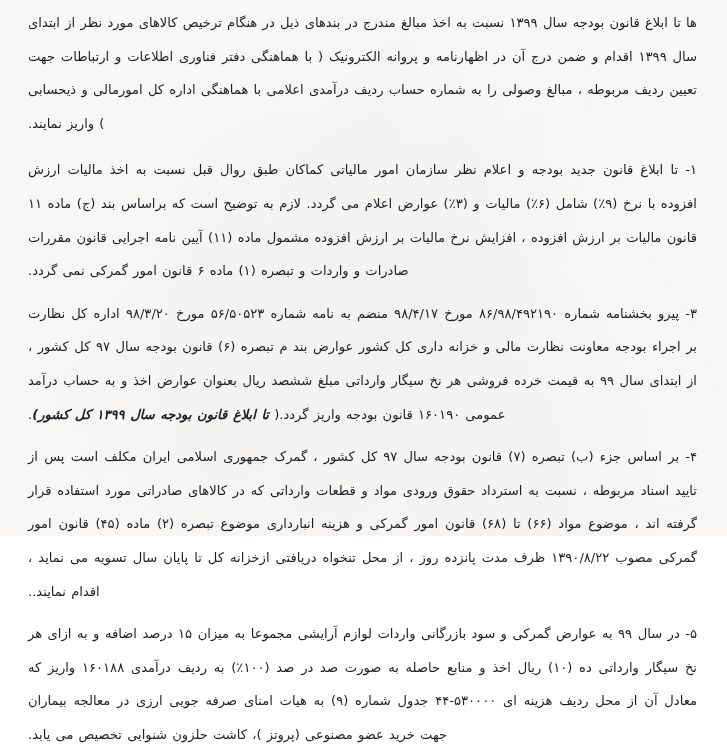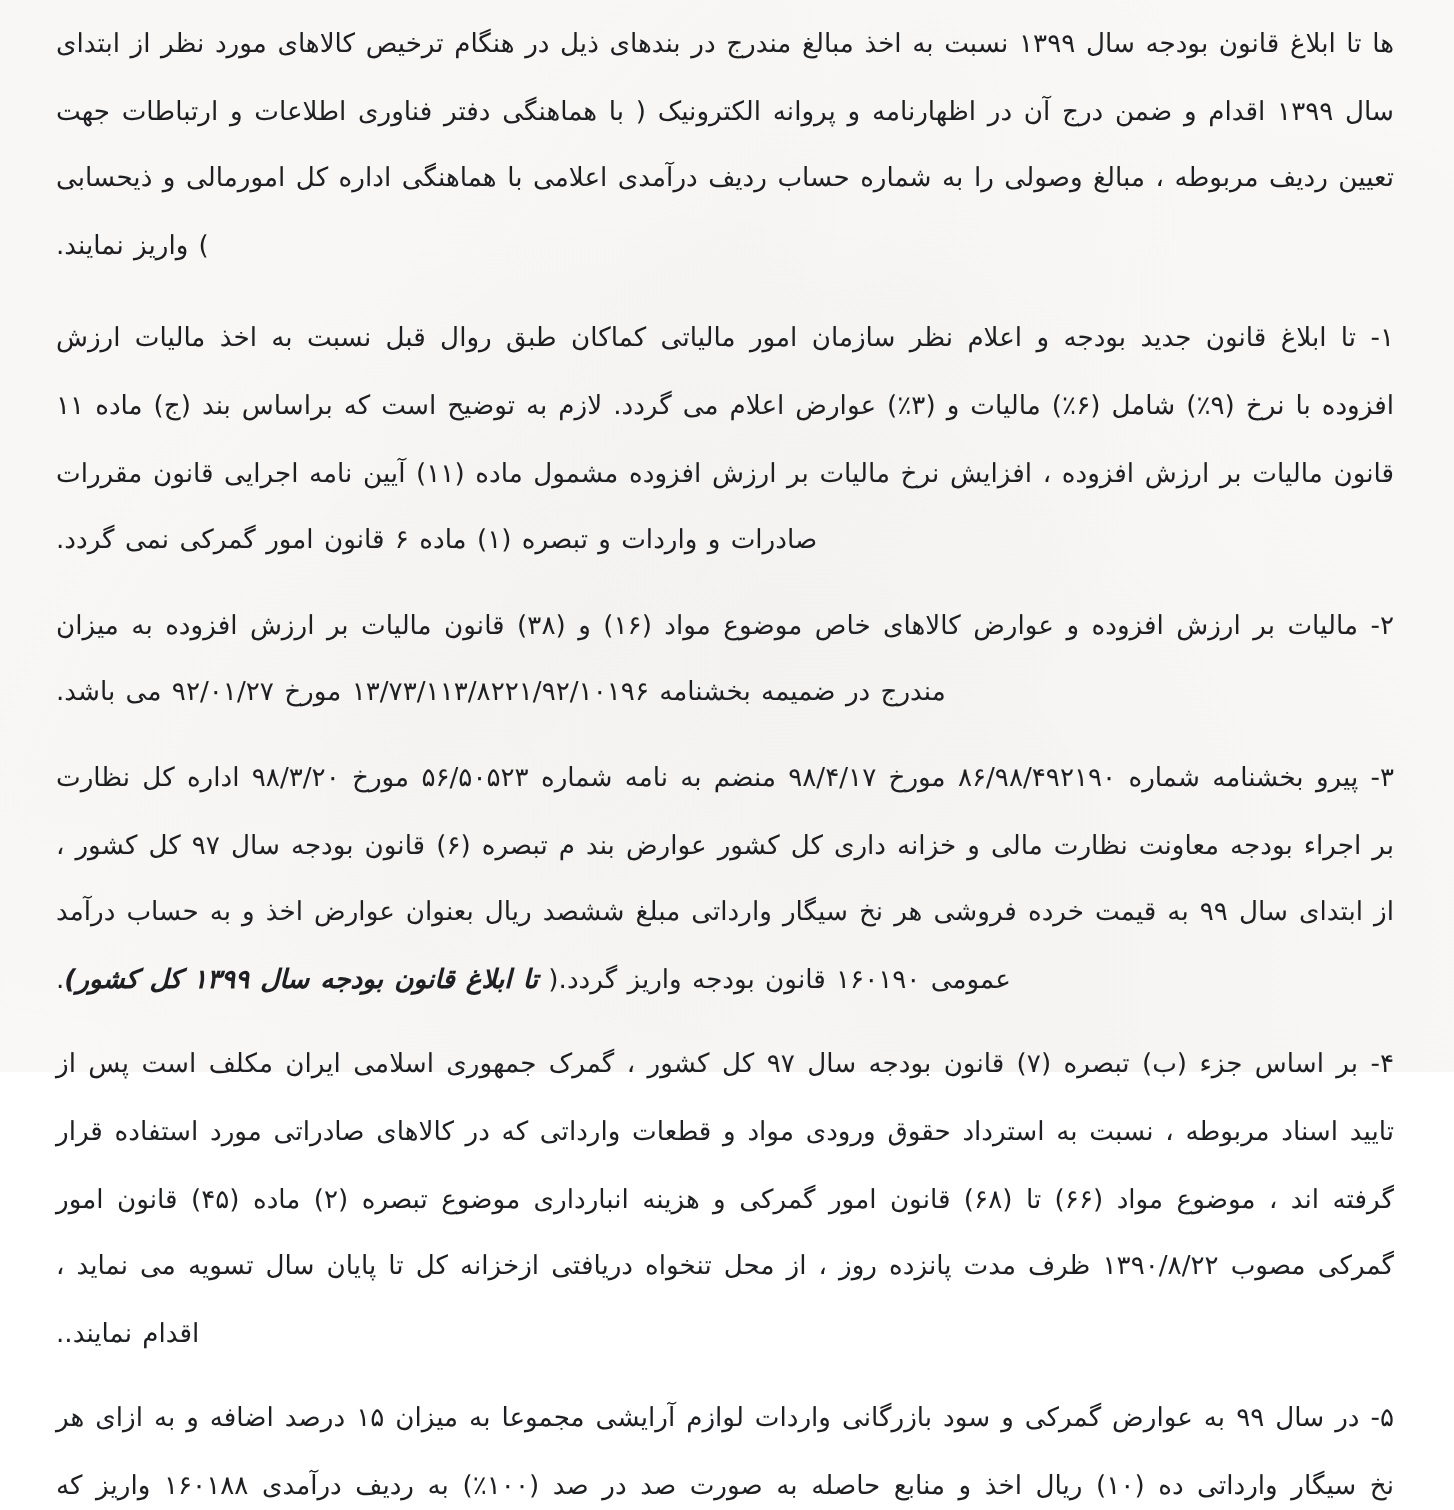--- a/index.html
+++ b/index.html
@@ -64,21 +64,20 @@
 </head>
 <body>
 
 <div class="page">
   <div class="doc-body ink">
 
     <p class="para intro">ها تا ابلاغ قانون بودجه سال ۱۳۹۹ نسبت به اخذ مبالغ مندرج در بندهای ذیل در هنگام ترخیص کالاهای مورد نظر از ابتدای سال ۱۳۹۹ اقدام و ضمن درج آن در اظهارنامه و پروانه الکترونیک ( با هماهنگی  دفتر فناوری اطلاعات و ارتباطات جهت تعیین ردیف مربوطه ، مبالغ وصولی را به شماره حساب ردیف درآمدی اعلامی با هماهنگی اداره کل امورمالی و ذیحسابی ) واریز نمایند.</p>
 
     <p class="para clause">۱-  تا ابلاغ قانون جدید بودجه و اعلام نظر سازمان امور مالیاتی کماکان طبق روال قبل نسبت به اخذ مالیات ارزش افزوده با نرخ (۹٪) شامل (۶٪) مالیات و (۳٪) عوارض اعلام می گردد. لازم به توضیح است که براساس بند (ج) ماده ۱۱ قانون مالیات بر ارزش افزوده ، افزایش نرخ مالیات بر ارزش افزوده مشمول ماده (۱۱) آیین نامه اجرایی قانون مقررات صادرات و واردات و تبصره (۱) ماده ۶ قانون امور گمرکی نمی گردد.</p>
 
-    <p class="para clause">۲-  مالیات بر ارزش افزوده و عوارض کالاهای خاص موضوع مواد (۱۶) و (۳۸) قانون مالیات بر ارزش افزوده به میزان مندرج در ضمیمه بخشنامه ۱۳/۷۳/۱۱۳/۸۲۲۱/۹۲/۱۰۱۹۶ مورخ ۹۲/۰۱/۲۷ می باشد.</p>
 
     <p class="para clause"><span>۳- پیرو بخشنامه شماره ۸۶/۹۸/۴۹۲۱۹۰ مورخ ۹۸/۴/۱۷ منضم به نامه شماره ۵۶/۵۰۵۲۳ مورخ ۹۸/۳/۲۰ اداره کل نظارت بر اجراء بودجه معاونت نظارت مالی و خزانه داری کل کشور عوارض بند م تبصره (۶) قانون بودجه سال ۹۷ کل کشور ، از ابتدای سال ۹۹ به قیمت خرده فروشی هر نخ سیگار وارداتی مبلغ ششصد ریال بعنوان عوارض اخذ و به حساب درآمد عمومی ۱۶۰۱۹۰ قانون بودجه واریز گردد.( </span><span class="bold">تا ابلاغ قانون بودجه سال ۱۳۹۹ کل کشور)</span><span>.</span></p>
 
     <p class="para clause">۴-  بر اساس جزء (ب) تبصره (۷) قانون بودجه سال ۹۷ کل کشور ، گمرک جمهوری اسلامی ایران مکلف است پس از تایید اسناد مربوطه ، نسبت به استرداد حقوق ورودی مواد و قطعات وارداتی که در کالاهای صادراتی مورد استفاده قرار گرفته اند ، موضوع مواد (۶۶) تا (۶۸) قانون امور گمرکی و هزینه انبارداری موضوع تبصره (۲) ماده (۴۵) قانون امور گمرکی مصوب ۱۳۹۰/۸/۲۲ ظرف مدت پانزده روز ، از محل تنخواه دریافتی ازخزانه کل  تا پایان سال تسویه می نماید ، اقدام نمایند..</p>
 
     <p class="para clause">۵-  در سال ۹۹ به عوارض گمرکی و سود بازرگانی واردات لوازم آرایشی مجموعا به میزان ۱۵ درصد اضافه  و به ازای هر نخ سیگار وارداتی ده (۱۰) ریال اخذ و منابع حاصله به صورت صد در صد (۱۰۰٪) به ردیف درآمدی ۱۶۰۱۸۸ واریز که معادل آن از محل ردیف هزینه ای ۵۳۰۰۰۰-۴۴ جدول شماره (۹) به هیات امنای صرفه جویی ارزی در معالجه بیماران جهت خرید عضو مصنوعی (پروتز )، کاشت حلزون شنوایی تخصیص می یابد.</p>
 
   </div>
 </div>
 

